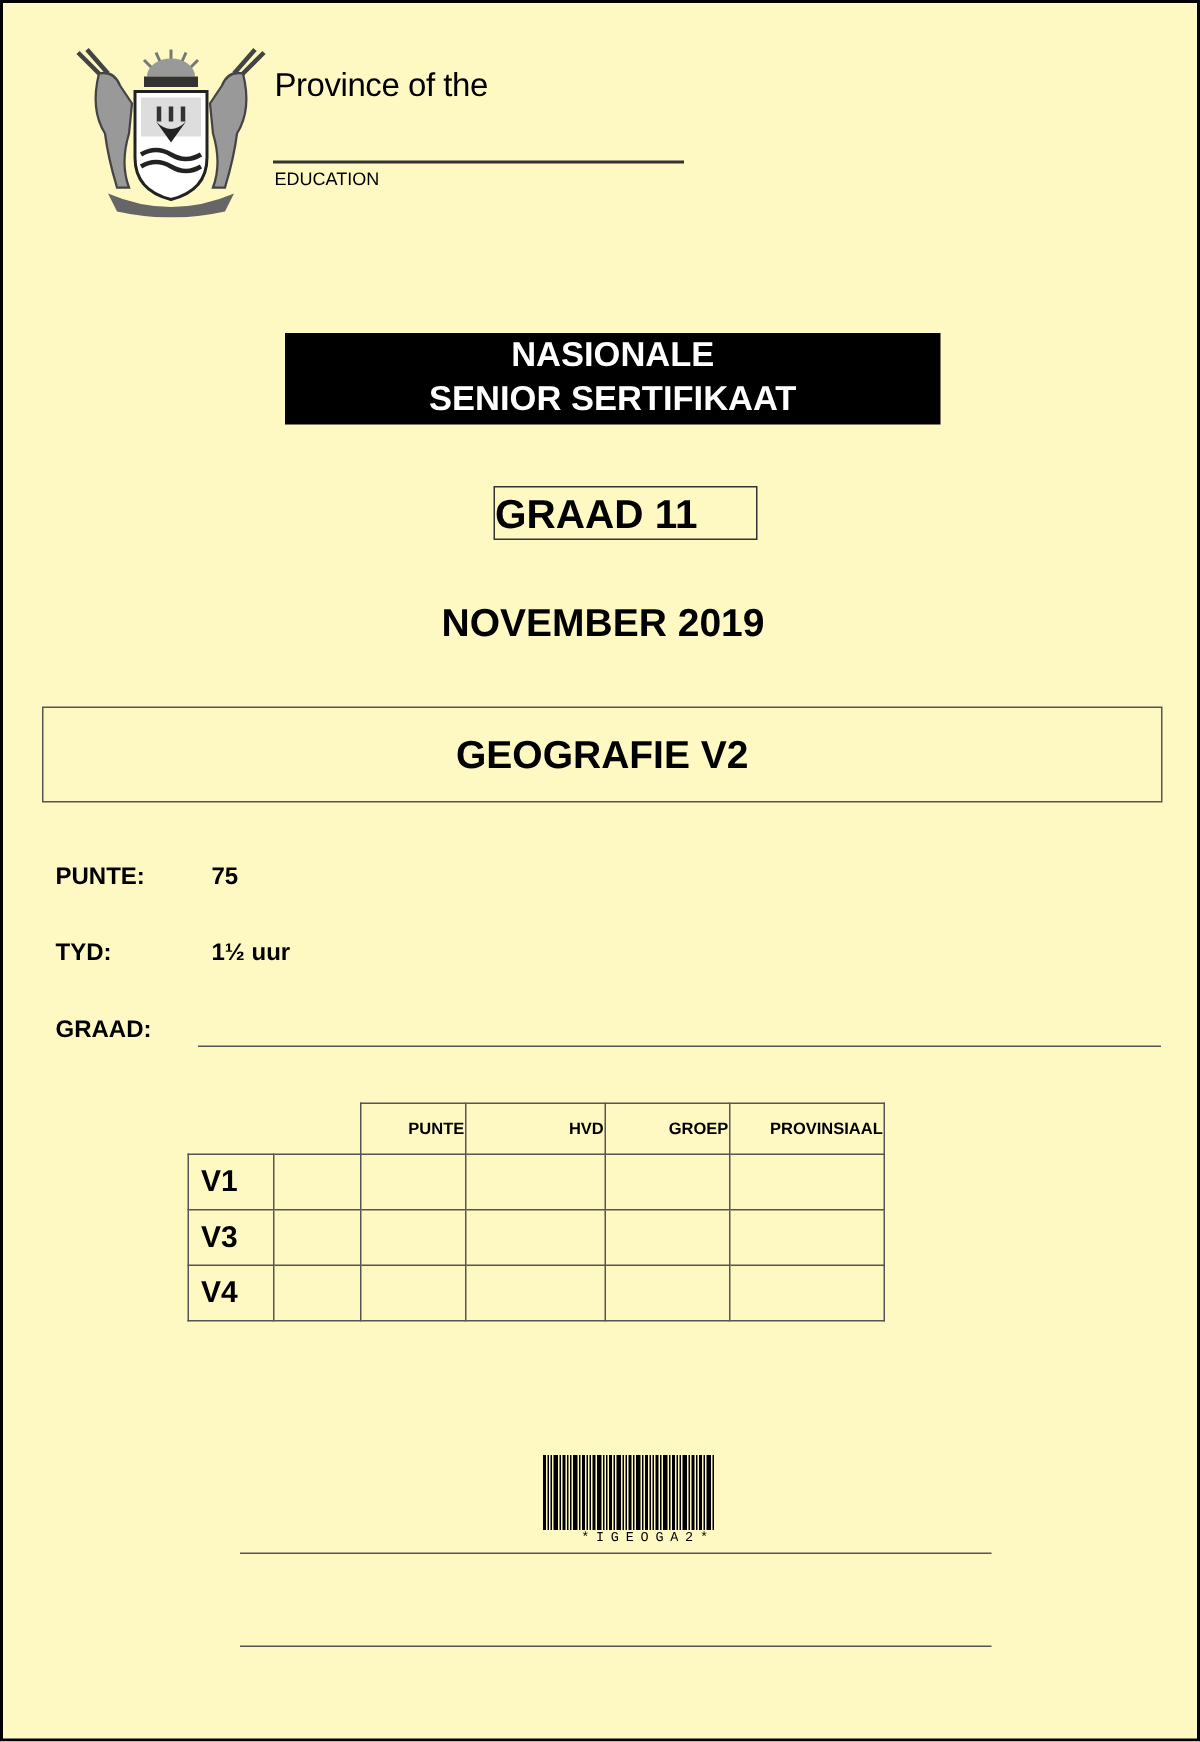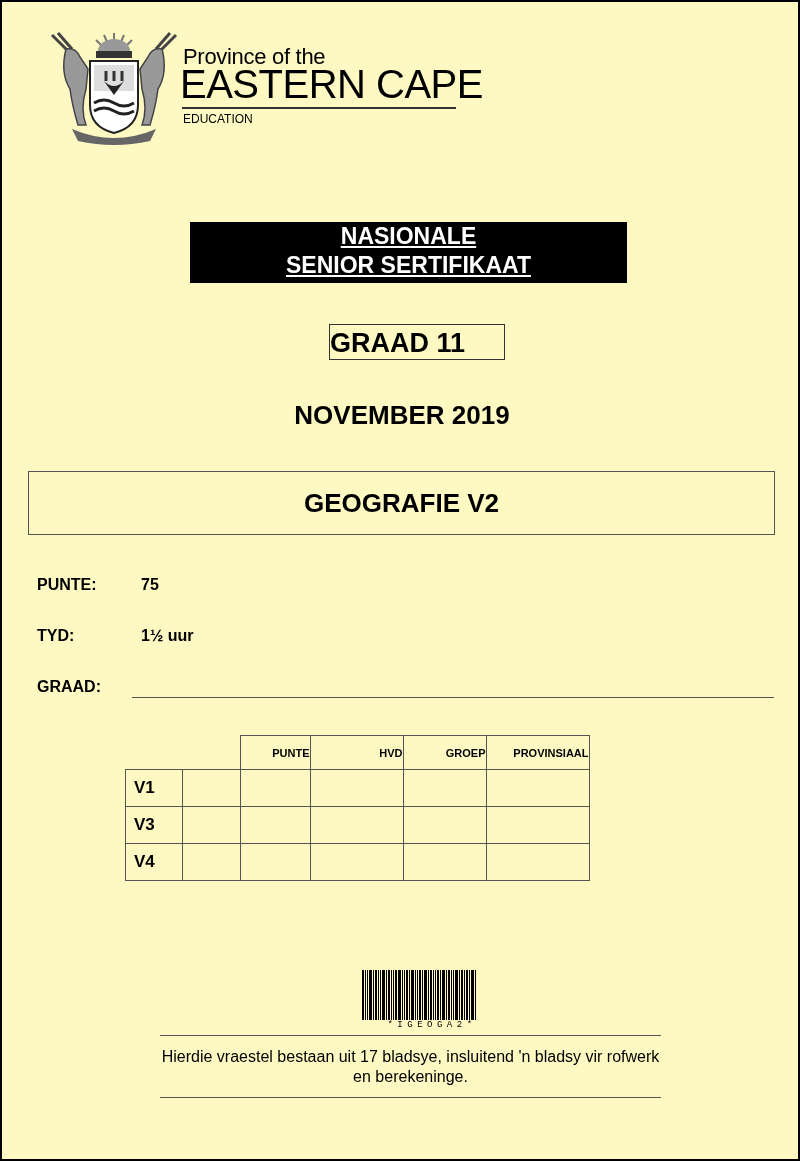--- a/index.html
+++ b/index.html
@@ -11,40 +11,40 @@
   
   .crest { position: absolute; left: 44px; top: 27px; width: 136px; height: 116px; }
   .logo-line1 { left: 181px; top: 42px; font-size: 22px; letter-spacing: -0.3px; }
   .logo-line2 { left: 178px; top: 62px; font-size: 40px; letter-spacing: -0.5px; line-height: 40px; }
   .logo-rule { left: 180px; top: 105px; width: 274px; height: 2px; background: #333; }
   .logo-line3 { left: 181px; top: 110px; font-size: 12px; }
 
   
   .banner { left: 188px; top: 220px; width: 437px; height: 61px; background: #000; color: #fff;
             font-weight: bold; font-size: 23px; text-align: center; line-height: 29px; }
-  .banner div { height: 29px; text-decoration: underline; }
+  .banner div { height: 29px; }
 
   .grade-box { left: 327px; top: 322px; width: 174px; height: 34px; border: 1px solid #333;
                font-weight: bold; font-size: 27px; line-height: 36px; }
   .date { left: 0; width: 800px; top: 398px; text-align: center; font-weight: bold; font-size: 26px; }
 
   .subject-box { left: 26px; top: 469px; width: 745px; height: 62px; border: 1px solid #555;
                  text-align: center; font-weight: bold; font-size: 26px; line-height: 62px; }
 
   .info-label { left: 35px; font-weight: bold; font-size: 16px; }
   .info-value { left: 139px; font-weight: bold; font-size: 16px; }
   .name-line { left: 130px; top: 695px; width: 642px; height: 1px; background: #555; }
 
   
   table { border-collapse: collapse; }
   .marks { position: absolute; left: 123px; top: 733px; }
   .marks td { border: 1px solid #555; padding: 0; font-family: "Liberation Sans", sans-serif; }
   .marks .hdr { height: 33px; font-size: 11px; font-weight: bold; text-align: right; }
   .marks .row td { height: 36px; }
-  .marks .rowlabel { font-size: 17px; font-weight: bold; padding-left: 8px; }
+  .marks .rowlabel { font-size: 20px; font-weight: bold; padding-left: 8px; }
   .marks td.empty { border: none; }
 
   .totals { position: absolute; left: 619px; top: 872px; }
   .totals td { border: 1px solid #555; text-align: center; font-weight: bold; padding: 0; }
   .totals .th { height: 39px; font-size: 11px; line-height: 13px; }
   .totals .blank td { height: 38px; }
   .totals .val { height: 38px; font-size: 17px; }
 
   
   .barcode { left: 360px; top: 968px; width: 140px; height: 50px; display: flex; align-items: stretch; }
@@ -81,21 +81,20 @@
 
     <path d="M6 6 L22 22 M12 4 L26 20" stroke="#444" stroke-width="3"></path>
     <path d="M20 20 Q30 18 34 28 L42 40 L40 60 Q34 80 40 96 L32 96 Q26 76 24 60 Q14 44 20 20 Z" fill="#999" stroke="#444" stroke-width="1.5"></path>
     <path d="M130 6 L114 22 M124 4 L110 20" stroke="#444" stroke-width="3"></path>
     <path d="M116 20 Q106 18 102 28 L94 40 L96 60 Q102 80 96 96 L104 96 Q110 76 112 60 Q122 44 116 20 Z" fill="#999" stroke="#444" stroke-width="1.5"></path>
 
     <path d="M26 100 Q68 118 110 100 L104 112 Q68 120 32 112 Z" fill="#666"></path>
   </svg>
 
   <div class="abs logo-line1">Province of the</div>
-  <div class="abs logo-line2">EASTERN CAPE</div>
   <div class="abs logo-rule"></div>
   <div class="abs logo-line3">EDUCATION</div>
 
   <div class="abs banner">
     <div>NASIONALE</div>
     <div>SENIOR SERTIFIKAAT</div>
   </div>
 
   <div class="abs grade-box">GRAAD 11</div>
   <div class="abs date">NOVEMBER 2019</div>
@@ -188,15 +187,14 @@
       <span style="width:2px"></span>
       <span style="width:1px"></span>
     <span style="width:2px"></span>
       <span style="width:1px"></span>
       <span style="width:3px"></span>
       <span style="width:1px"></span>
   </div>
   <div class="abs barcode-text">*IGEOGA2*</div>
 
   <div class="abs rule" style="top:1033px"></div>
-  <div class="abs footer-note">Hierdie vraestel bestaan uit 17 bladsye, insluitend 'n bladsy vir rofwerk en berekeninge.</div>
   <div class="abs rule" style="top:1095px"></div>
 </div>
 
 </body></html>

